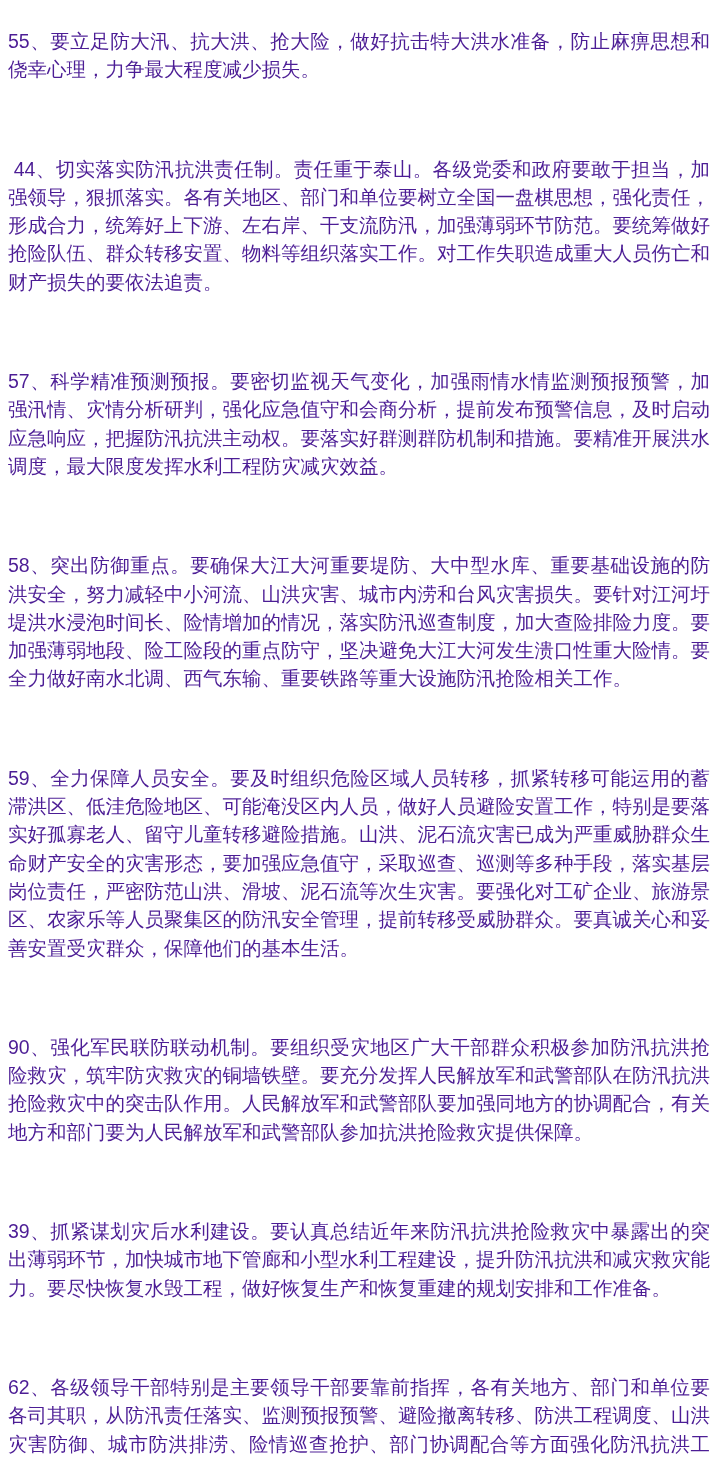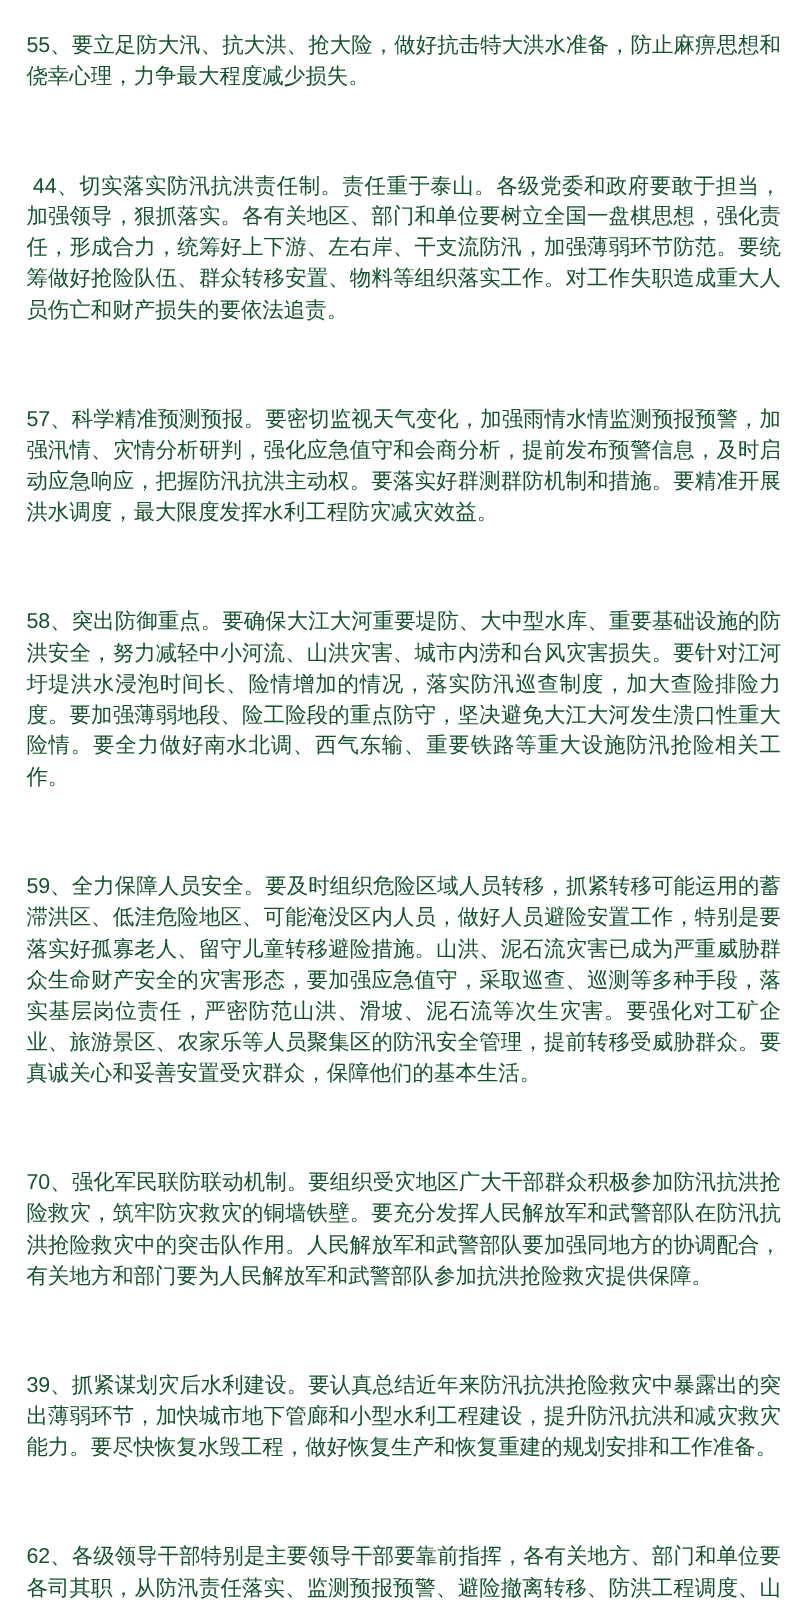--- a/index.html
+++ b/index.html
@@ -15,36 +15,36 @@
   }
   .doc {
     box-sizing: border-box;
     width: 718px;
     height: 1458px;
     overflow: hidden;
     padding: 27px 8px 0 8px;
     font-family: "Liberation Sans", "DejaVu Sans", sans-serif;
   }
   .doc p {
-    margin: 0 0 71px 16px;
+    margin: 0 0 71px 0;
     font-size: 19.5px;
     line-height: 28.3px;
-    color: #14532d;
+    color: #4c1d95;
     text-align: justify;
     text-justify: inter-ideograph;
     white-space: pre-wrap;
     word-break: break-all;
     overflow-wrap: break-word;
   }
 </style>
 </head>
 <body>
 
 <main class="doc">
   <p>55、要立足防大汛、抗大洪、抢大险，做好抗击特大洪水准备，防止麻痹思想和侥幸心理，力争最大程度减少损失。</p>
   <p> 44、切实落实防汛抗洪责任制。责任重于泰山。各级党委和政府要敢于担当，加强领导，狠抓落实。各有关地区、部门和单位要树立全国一盘棋思想，强化责任，形成合力，统筹好上下游、左右岸、干支流防汛，加强薄弱环节防范。要统筹做好抢险队伍、群众转移安置、物料等组织落实工作。对工作失职造成重大人员伤亡和财产损失的要依法追责。</p>
   <p>57、科学精准预测预报。要密切监视天气变化，加强雨情水情监测预报预警，加强汛情、灾情分析研判，强化应急值守和会商分析，提前发布预警信息，及时启动应急响应，把握防汛抗洪主动权。要落实好群测群防机制和措施。要精准开展洪水调度，最大限度发挥水利工程防灾减灾效益。</p>
   <p>58、突出防御重点。要确保大江大河重要堤防、大中型水库、重要基础设施的防洪安全，努力减轻中小河流、山洪灾害、城市内涝和台风灾害损失。要针对江河圩堤洪水浸泡时间长、险情增加的情况，落实防汛巡查制度，加大查险排险力度。要加强薄弱地段、险工险段的重点防守，坚决避免大江大河发生溃口性重大险情。要全力做好南水北调、西气东输、重要铁路等重大设施防汛抢险相关工作。</p>
   <p>59、全力保障人员安全。要及时组织危险区域人员转移，抓紧转移可能运用的蓄滞洪区、低洼危险地区、可能淹没区内人员，做好人员避险安置工作，特别是要落实好孤寡老人、留守儿童转移避险措施。山洪、泥石流灾害已成为严重威胁群众生命财产安全的灾害形态，要加强应急值守，采取巡查、巡测等多种手段，落实基层岗位责任，严密防范山洪、滑坡、泥石流等次生灾害。要强化对工矿企业、旅游景区、农家乐等人员聚集区的防汛安全管理，提前转移受威胁群众。要真诚关心和妥善安置受灾群众，保障他们的基本生活。</p>
-  <p>70、强化军民联防联动机制。要组织受灾地区广大干部群众积极参加防汛抗洪抢险救灾，筑牢防灾救灾的铜墙铁壁。要充分发挥人民解放军和武警部队在防汛抗洪抢险救灾中的突击队作用。人民解放军和武警部队要加强同地方的协调配合，有关地方和部门要为人民解放军和武警部队参加抗洪抢险救灾提供保障。</p>
+  <p>90、强化军民联防联动机制。要组织受灾地区广大干部群众积极参加防汛抗洪抢险救灾，筑牢防灾救灾的铜墙铁壁。要充分发挥人民解放军和武警部队在防汛抗洪抢险救灾中的突击队作用。人民解放军和武警部队要加强同地方的协调配合，有关地方和部门要为人民解放军和武警部队参加抗洪抢险救灾提供保障。</p>
   <p>39、抓紧谋划灾后水利建设。要认真总结近年来防汛抗洪抢险救灾中暴露出的突出薄弱环节，加快城市地下管廊和小型水利工程建设，提升防汛抗洪和减灾救灾能力。要尽快恢复水毁工程，做好恢复生产和恢复重建的规划安排和工作准备。</p>
   <p>62、各级领导干部特别是主要领导干部要靠前指挥，各有关地方、部门和单位要各司其职，从防汛责任落实、监测预报预警、避险撤离转移、防洪工程调度、山洪灾害防御、城市防洪排涝、险情巡查抢护、部门协调配合等方面强化防汛抗洪工作。各级党组织要充分发挥坚强领导作用，各级干部要充分发挥模范带头作用，广大共产党员要充分发挥</p>
 </main>
 
 </body></html>

